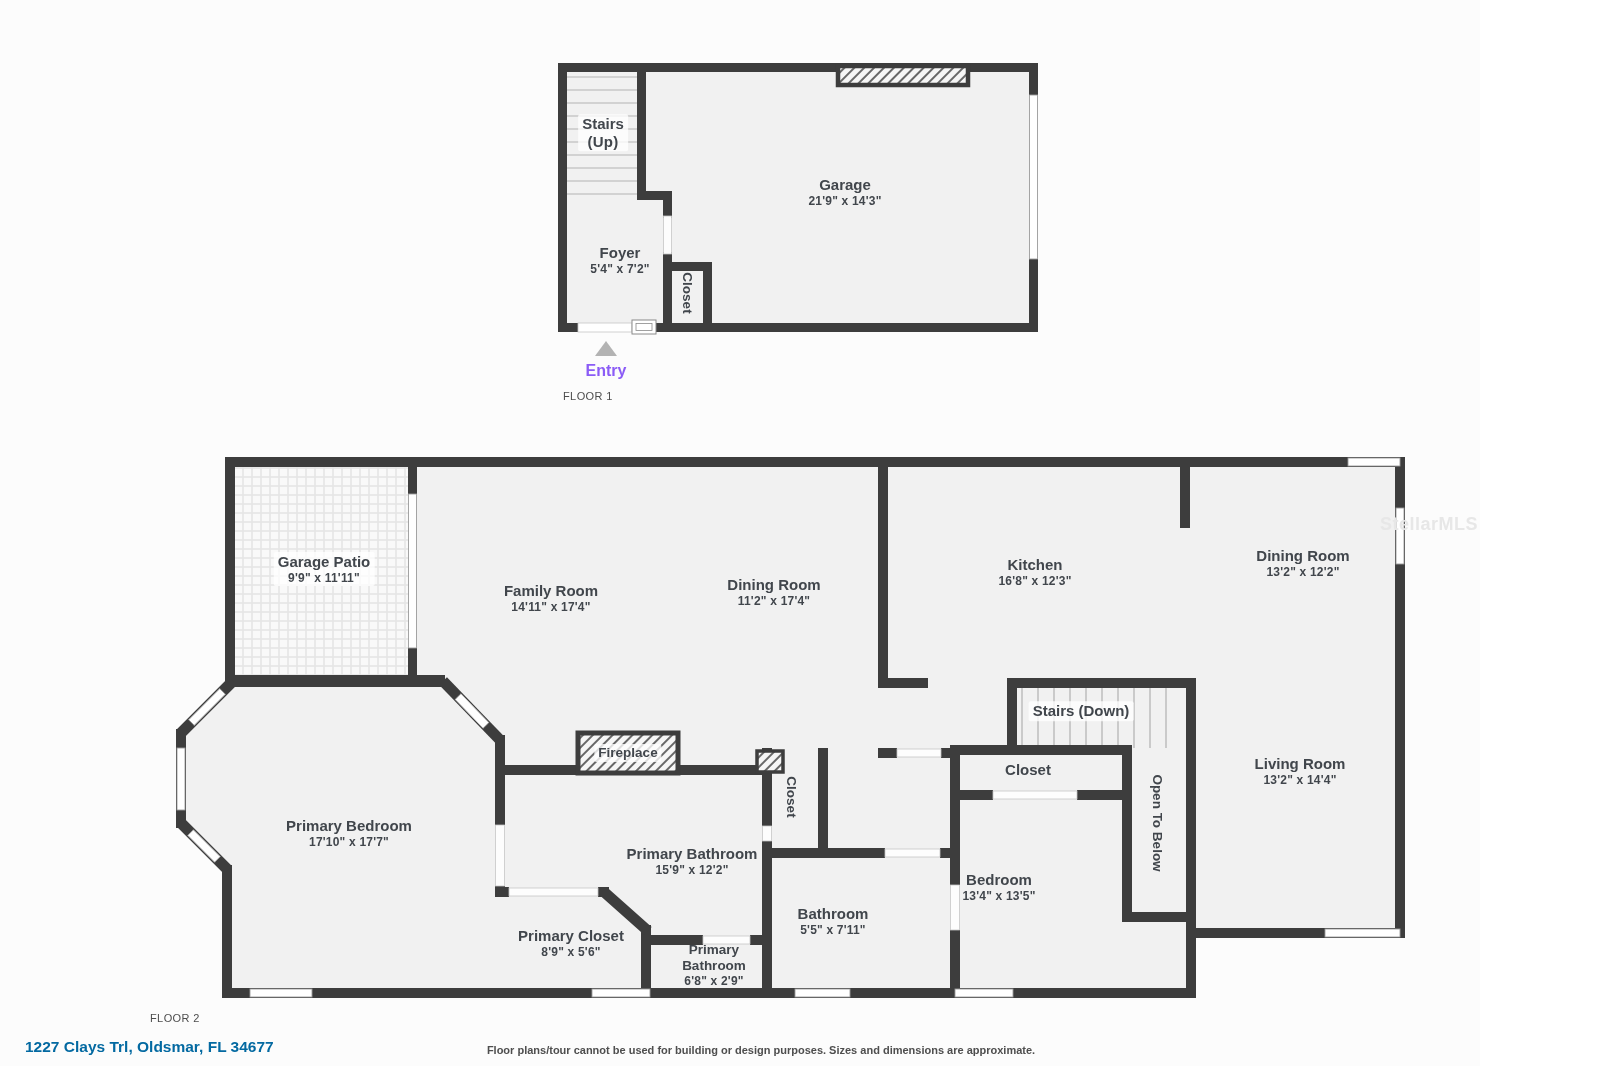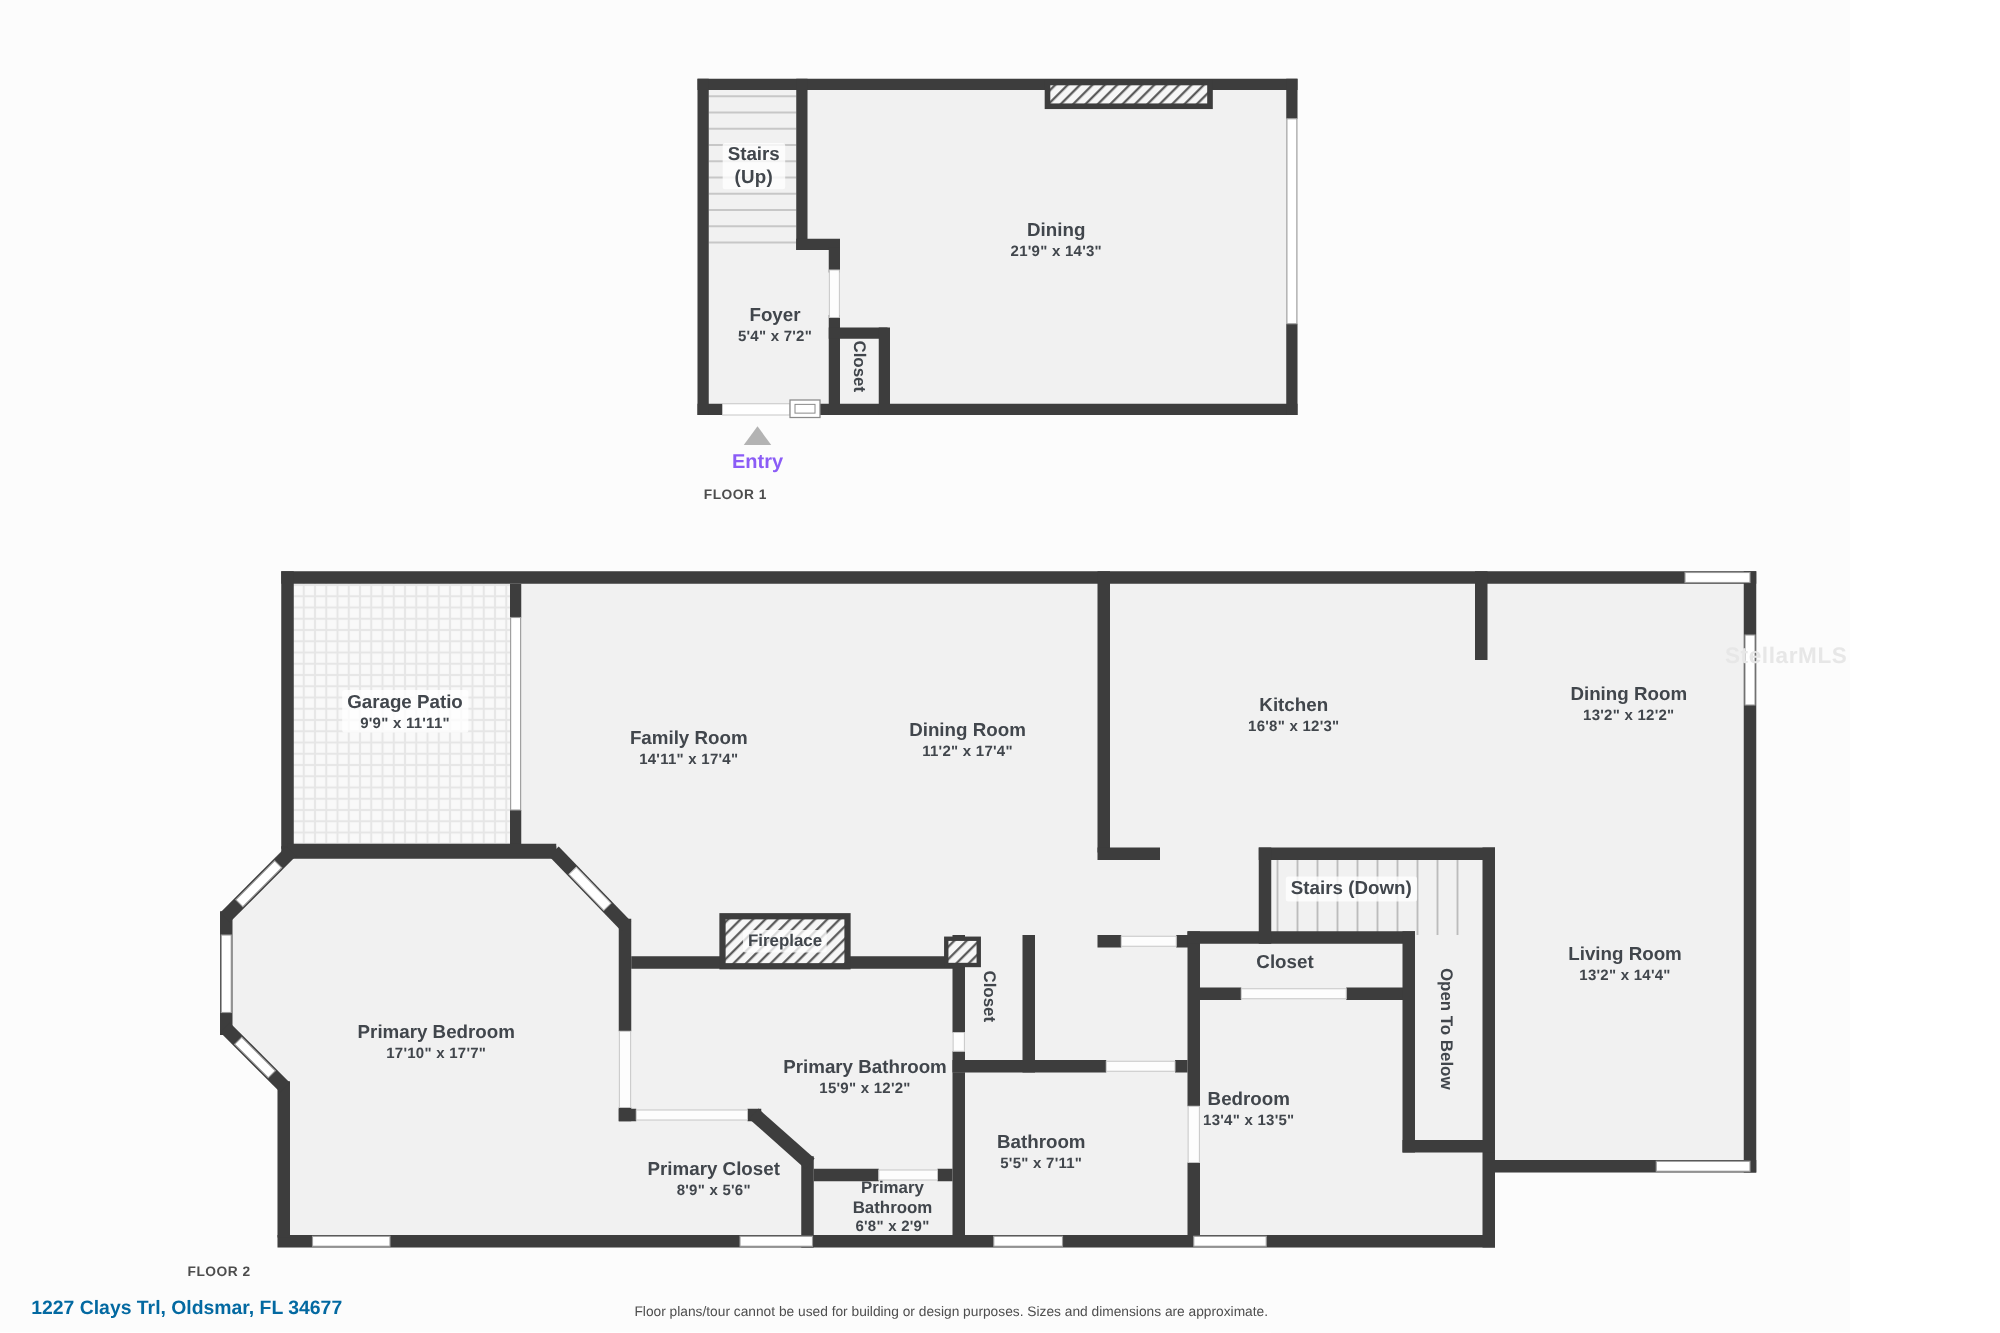--- a/index.html
+++ b/index.html
@@ -14,28 +14,28 @@
   }
   .lbl .name{font-size:15px;}
   .lbl .name2{font-size:15px;}
   .lbl .dims{font-size:12px;letter-spacing:0.2px;text-align:center;}
   .lbl.bold-dims .dims{font-size:15px;}
   .lbl.vert{transform:translate(-50%,-50%) rotate(90deg);}
   .lbl.sm .name{font-size:13.5px;}
   .lbl.halo{background:rgba(255,255,255,0.78);padding:1px 4px;border-radius:2px;}
   .lbl.entry .name{font-size:16px;color:#8b5cf6;}
   .floor-tag{
-    position:absolute;font-size:11px;font-weight:700;color:#4d4d4d;letter-spacing:0.4px;
+    position:absolute;font-size:11px;font-weight:400;color:#4d4d4d;letter-spacing:0.4px;
   }
   .address{
     position:absolute;left:25px;top:1038px;font-size:15.5px;font-weight:700;color:#0369a1;
   }
   .disclaimer{
     position:absolute;left:761px;top:1044px;transform:translateX(-50%);
-    font-size:11px;font-weight:400;color:#4e4e4e;white-space:nowrap;
+    font-size:11px;font-weight:700;color:#4e4e4e;white-space:nowrap;
   }
   .watermark{
     position:absolute;right:2px;top:514px;font-size:18px;font-weight:700;
     color:#e7e7e7;letter-spacing:0.5px;
   }
 </style>
 </head>
 <body>
 
 <div class="canvas">
@@ -201,21 +201,21 @@
       <rect x="578" y="733" width="100" height="40" fill="url(#hatch)" stroke="#3d3d3d" stroke-width="5"></rect>
       <rect x="757" y="751" width="26" height="21" fill="url(#hatch)" stroke="#3d3d3d" stroke-width="3.5"></rect>
     </g>
   </svg>
 
   <div class="lbl bold-dims halo" style="left:603px;top:133px">
     <div class="name">Stairs</div>
     <div class="dims">(Up)</div>
   </div>
   <div class="lbl" style="left:845px;top:192px">
-    <div class="name">Dining</div>
+    <div class="name">Garage</div>
     <div class="dims">21'9" x 14'3"</div>
   </div>
   <div class="lbl" style="left:620px;top:260px">
     <div class="name">Foyer</div>
     <div class="dims">5'4" x 7'2"</div>
   </div>
   <div class="lbl vert sm" style="left:687px;top:293px">
     <div class="name">Closet</div>
   </div>
   <div class="lbl entry" style="left:606px;top:371px">

